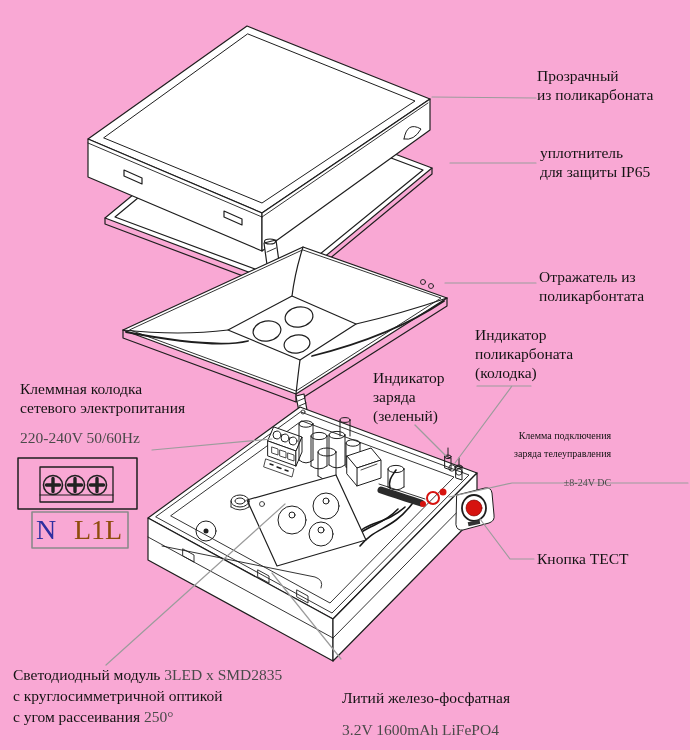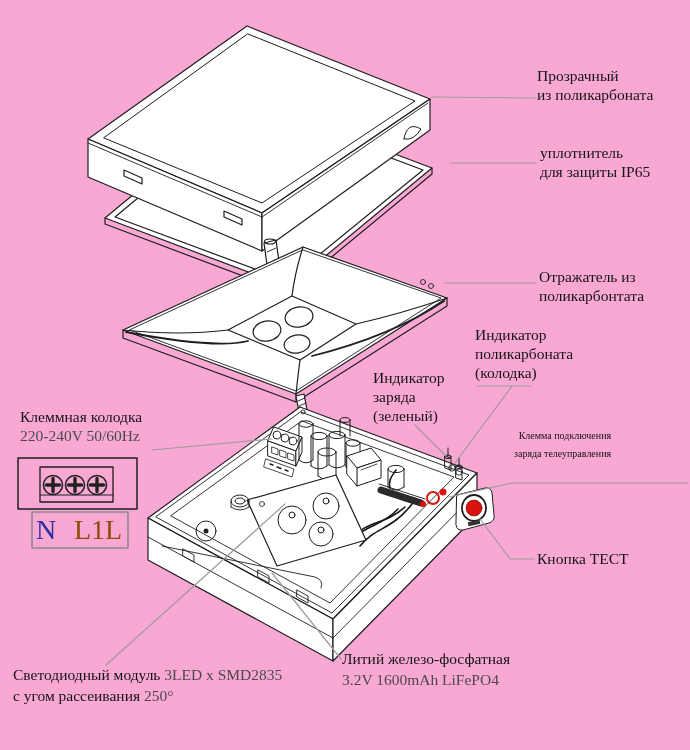--- a/index.html
+++ b/index.html
@@ -2,21 +2,21 @@
 <html><head>
 <meta charset="utf-8">
 <style>
   html,body{margin:0;padding:0;background:#ffffff;}
   .canvas{position:relative;width:690px;height:750px;background:#f9a8d4;overflow:hidden;
           font-family:"Liberation Serif","DejaVu Serif",serif;color:#141414;}
   svg{position:absolute;left:0;top:0;}
   .callout{position:absolute;font-size:15.5px;line-height:19px;white-space:nowrap;}
   .callout.small{font-size:10px;line-height:18px;text-align:right;}
   .callout.wide{line-height:21px;}
-  .spec{color:#4a4a4a;}
+  .spec{color:#4a4a4a;margin-top:11px;}
   .term-letter{position:absolute;font-size:28px;line-height:34px;}
   .t-blue{color:#2f2fa0;}
   .t-brown{color:#8f4c0d;}
 </style>
 </head>
 <body>
 
 <div class="canvas">
 
 <svg width="690" height="750" viewBox="0 0 690 750" fill="none" stroke="#1e1e1e" stroke-width="1.2" stroke-linejoin="round" stroke-linecap="round">
@@ -219,37 +219,40 @@
 
 <div class="callout" style="left:373px;top:368px">
   <div>Индикатор</div>
   <div>заряда</div>
   <div>(зеленый)</div>
 </div>
 
 <div class="callout small" style="left:514px;top:427px">
   <div>Клемма подключения</div>
   <div>заряда телеуправления</div>
+  <div class="spec">±8-24V DC</div>
 </div>
 
 <div class="callout" style="left:537px;top:549px">
   <div>Кнопка ТЕСТ</div>
 </div>
 
-<div class="callout" style="left:20px;top:407px">
+<div class="callout" style="left:20px;top:379px">
   <div>Клеммная колодка</div>
+  <div>сетевого электропитания</div>
   <div class="spec">220-240V 50/60Hz</div>
 </div>
 
 <div class="callout wide" style="left:13px;top:664px">
   <div><span>Светодиодный модуль </span><span class="spec">3LED x SMD2835</span></div>
+  <div>с круглосимметричной оптикой</div>
   <div><span>с угом рассеивания </span><span class="spec">250°</span></div>
 </div>
 
-<div class="callout wide" style="left:342px;top:648px">
+<div class="callout wide" style="left:342px;top:687px">
   <div>Литий железо-фосфатная</div>
   <div class="spec">3.2V 1600mAh LiFePO4</div>
 </div>
 
 <span class="term-letter t-blue" style="left:36px;top:513px">N</span>
 <span class="term-letter t-brown" style="left:74px;top:513px">L1</span>
 <span class="term-letter t-brown" style="left:105px;top:513px">L</span>
 
 </div>
 

